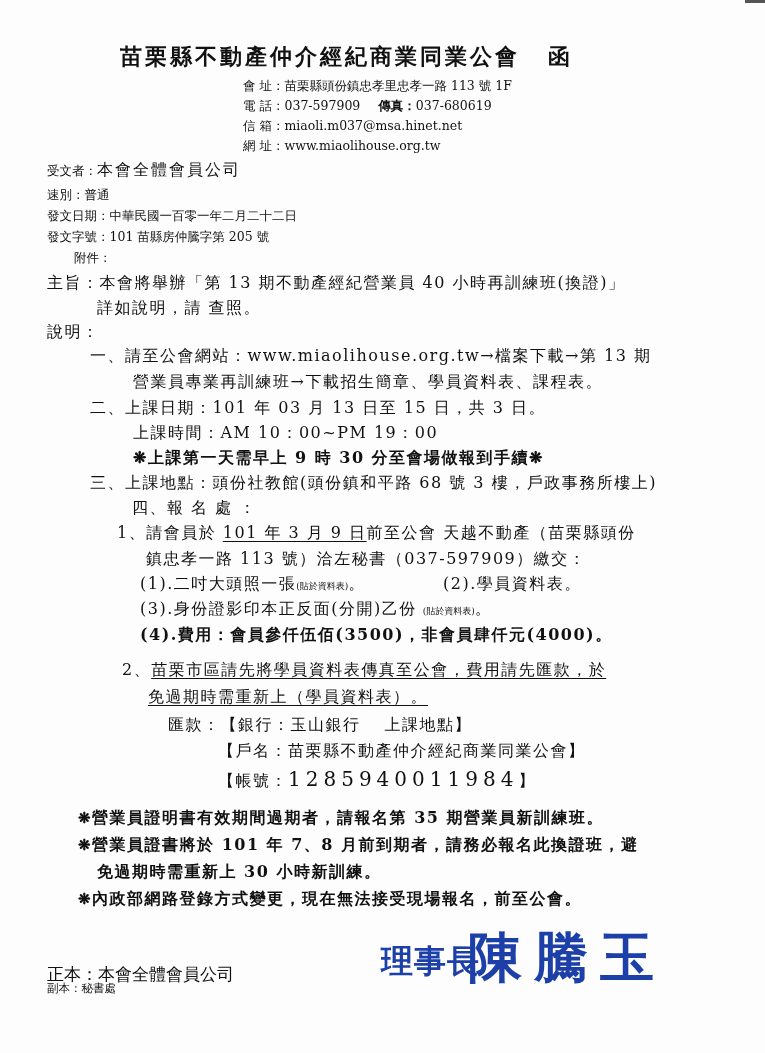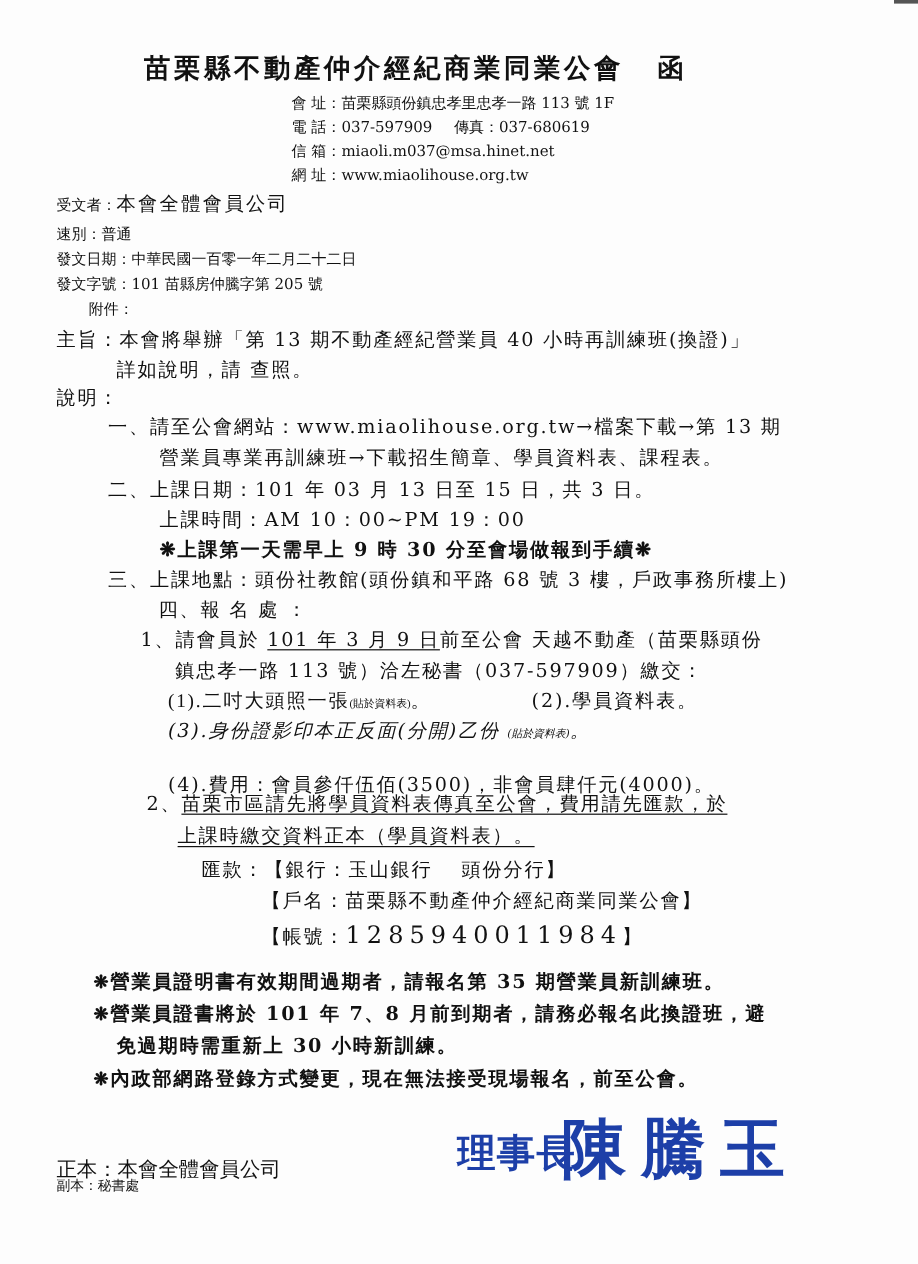--- a/index.html
+++ b/index.html
@@ -31,21 +31,21 @@
 <div class="corner"></div>
 
 <div class="abs title">
   <span>苗栗縣不動產仲介經紀商業同業公會</span><span class="han">函</span>
 </div>
 
 <div class="abs contact" style="top:76px;">
   <span>會 址：</span><span>苗栗縣頭份鎮忠孝里忠孝一路 113 號 1F</span>
 </div>
 <div class="abs contact" style="top:96px;">
-  <span>電 話：</span><span>037-597909</span><span style="margin-left:18px;">傳真：</span><span>037-680619</span>
+  <span>電 話：</span><span>037-597909</span><span style="margin-left:18px;font-weight:bold;">傳真：</span><span>037-680619</span>
 </div>
 <div class="abs contact" style="top:116px;">
   <span>信 箱：</span><span>miaoli.m037@msa.hinet.net</span>
 </div>
 <div class="abs contact" style="top:136px;">
   <span>網 址：</span><span>www.miaolihouse.org.tw</span>
 </div>
 
 <div class="abs meta big" style="top:160px;">
   <span>受文者：</span><span class="val">本會全體會員公司</span>
@@ -76,36 +76,36 @@
 <div class="abs body16" style="left:133px; top:423px;">上課時間：AM 10：00~PM 19：00</div>
 <div class="abs body16 bold" style="left:133px; top:448px;">❋上課第一天需早上 9 時 30 分至會場做報到手續❋</div>
 <div class="abs body16" style="left:90px; top:473px;">三、上課地點：頭份社教館(頭份鎮和平路 68 號 3 樓，戶政事務所樓上)</div>
 <div class="abs body16" style="left:90px; top:498px;margin-left:42px;">四、報 名 處 ：</div>
 
 <div class="abs body16" style="left:117px; top:523px;">
   <span>1、請會員於 </span><span class="u">101 年 3 月 9 日</span><span>前至公會 天越不動產（苗栗縣頭份</span>
 </div>
 <div class="abs body16" style="left:146px; top:549px;">鎮忠孝一路 113 號）洽左秘書（037-597909）繳交：</div>
 
-<div class="abs body16" style="left:140px; top:574px;font-family:Liberation Serif, serif;">
+<div class="abs body16" style="left:140px; top:574px;">
   <span>(1).二吋大頭照一張</span><span class="small">(貼於資料表)</span><span>。</span>
 </div>
 <div class="abs body16" style="left:443px; top:574px;">(2).學員資料表。</div>
-<div class="abs body16" style="left:140px; top:599px;font-style:italic;">
+<div class="abs body16" style="left:140px; top:599px;">
   <span>(3).身份證影印本正反面(分開)乙份</span><span class="small" style="margin-left:6px;">(貼於資料表)</span><span>。</span>
 </div>
-<div class="abs body16" style="left:140px; top:644px;">(4).費用：會員參仟伍佰(3500)，非會員肆仟元(4000)。</div>
+<div class="abs body16" style="left:140px; top:625px;font-weight:bold;">(4).費用：會員參仟伍佰(3500)，非會員肆仟元(4000)。</div>
 
 <div class="abs body16" style="left:122px; top:660px;">
   <span>2、</span><span class="u">苗栗市區請先將學員資料表傳真至公會，費用請先匯款，於</span>
 </div>
-<div class="abs body16 u" style="left:148px; top:687px;">上課時繳交資料正本（學員資料表）。</div>
+<div class="abs body16 u" style="left:148px; top:687px;">免過期時需重新上（學員資料表）。</div>
 
 <div class="abs body16" style="left:168px; top:715px;">
-  <span>匯款：</span><span>【銀行：玉山銀行　 頭份分行】</span>
+  <span>匯款：</span><span>【銀行：玉山銀行　 上課地點】</span>
 </div>
 <div class="abs body16" style="left:218px; top:741px;">【戶名：苗栗縣不動產仲介經紀商業同業公會】</div>
 <div class="abs body16" style="left:218px; top:767px;">
   <span>【帳號：</span><span style="font-size:20px; letter-spacing:5px;">1285940011984</span><span>】</span>
 </div>
 
 <div class="abs body16 bold" style="left:78px; top:808px;">
   <span class="star">❋</span><span>營業員證明書有效期間過期者，請報名第 35 期營業員新訓練班。</span>
 </div>
 <div class="abs body16 bold" style="left:78px; top:835px;">

